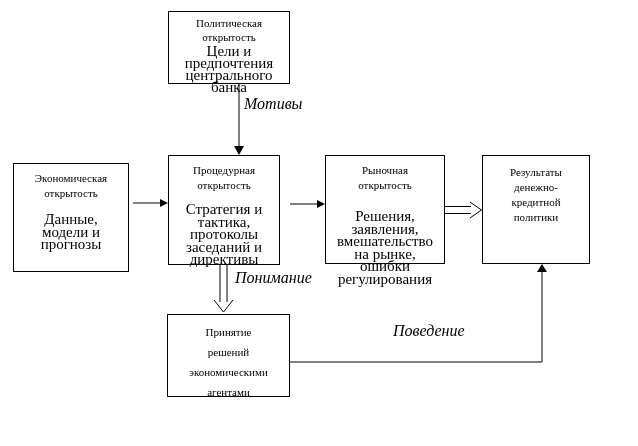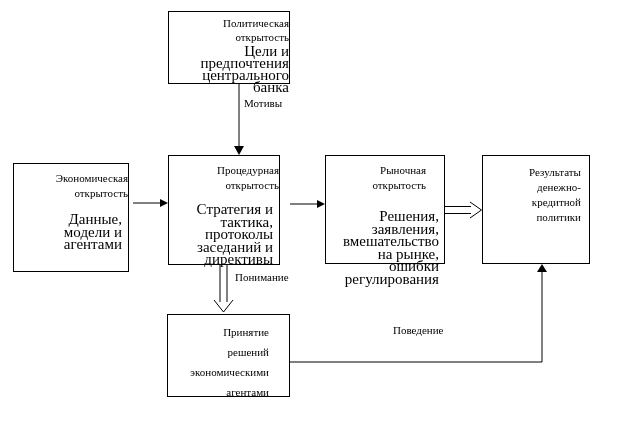--- a/index.html
+++ b/index.html
@@ -10,21 +10,21 @@
     background: #ffffff;
     font-family: "Liberation Serif", "DejaVu Serif", serif;
     color: #000000;
     overflow: hidden;
   }
   .box {
     position: absolute;
     box-sizing: border-box;
     background: #ffffff;
     border: 1px solid #000000;
-    text-align: right;
+    text-align: center;
   }
   .box-title { font-size: 11px; line-height: 15px; }
   .box-desc  { font-size: 15px; line-height: 12.5px; }
 
   #box-political { left: 168px; top: 11px;  width: 122px; height: 73px; }
   #box-political .box-title { padding-top: 4px; line-height: 14px; }
   #box-political .box-desc  { margin-top: 1px; line-height: 12px; }
 
   #box-economic { left: 13px; top: 163px; width: 116px; height: 109px; }
   #box-economic .box-title { padding-top: 7px; }
@@ -39,23 +39,24 @@
   #box-market .box-desc  { margin-top: 17px; padding: 0 5px; }
 
   #box-results { left: 482px; top: 155px; width: 108px; height: 109px; }
   #box-results .box-title { padding: 9px 8px 0; line-height: 15px; }
 
   #box-agents { left: 167px; top: 314px; width: 123px; height: 83px; }
   #box-agents .box-title { padding: 7px 20px 0; line-height: 20px; }
 
   .edge-label {
     position: absolute;
-    font-size: 11px;
+    font-size: 16px;
     line-height: 13px;
     white-space: nowrap;
+    font-style: italic;
   }
   #label-motives       { left: 244px; top: 97px; }
   #label-understanding { left: 235px; top: 271px; }
   #label-behavior      { left: 393px; top: 324px; }
 
   #arrows {
     position: absolute;
     left: 0; top: 0;
     width: 638px; height: 446px;
     pointer-events: none;
@@ -101,21 +102,21 @@
     </g>
   </svg>
 
   <div class="box" id="box-political">
     <div class="box-title">Политическая открытость</div>
     <div class="box-desc">Цели и предпочтения центрального банка</div>
   </div>
 
   <div class="box" id="box-economic">
     <div class="box-title">Экономическая открытость</div>
-    <div class="box-desc">Данные, модели и агентами</div>
+    <div class="box-desc">Данные, модели и прогнозы</div>
   </div>
 
   <div class="box" id="box-procedural">
     <div class="box-title">Процедурная открытость</div>
     <div class="box-desc">Стратегия и тактика, протоколы заседаний и директивы</div>
   </div>
 
   <div class="box" id="box-market">
     <div class="box-title">Рыночная открытость</div>
     <div class="box-desc">Решения, заявления, вмешательство на рынке, ошибки регулирования</div>

